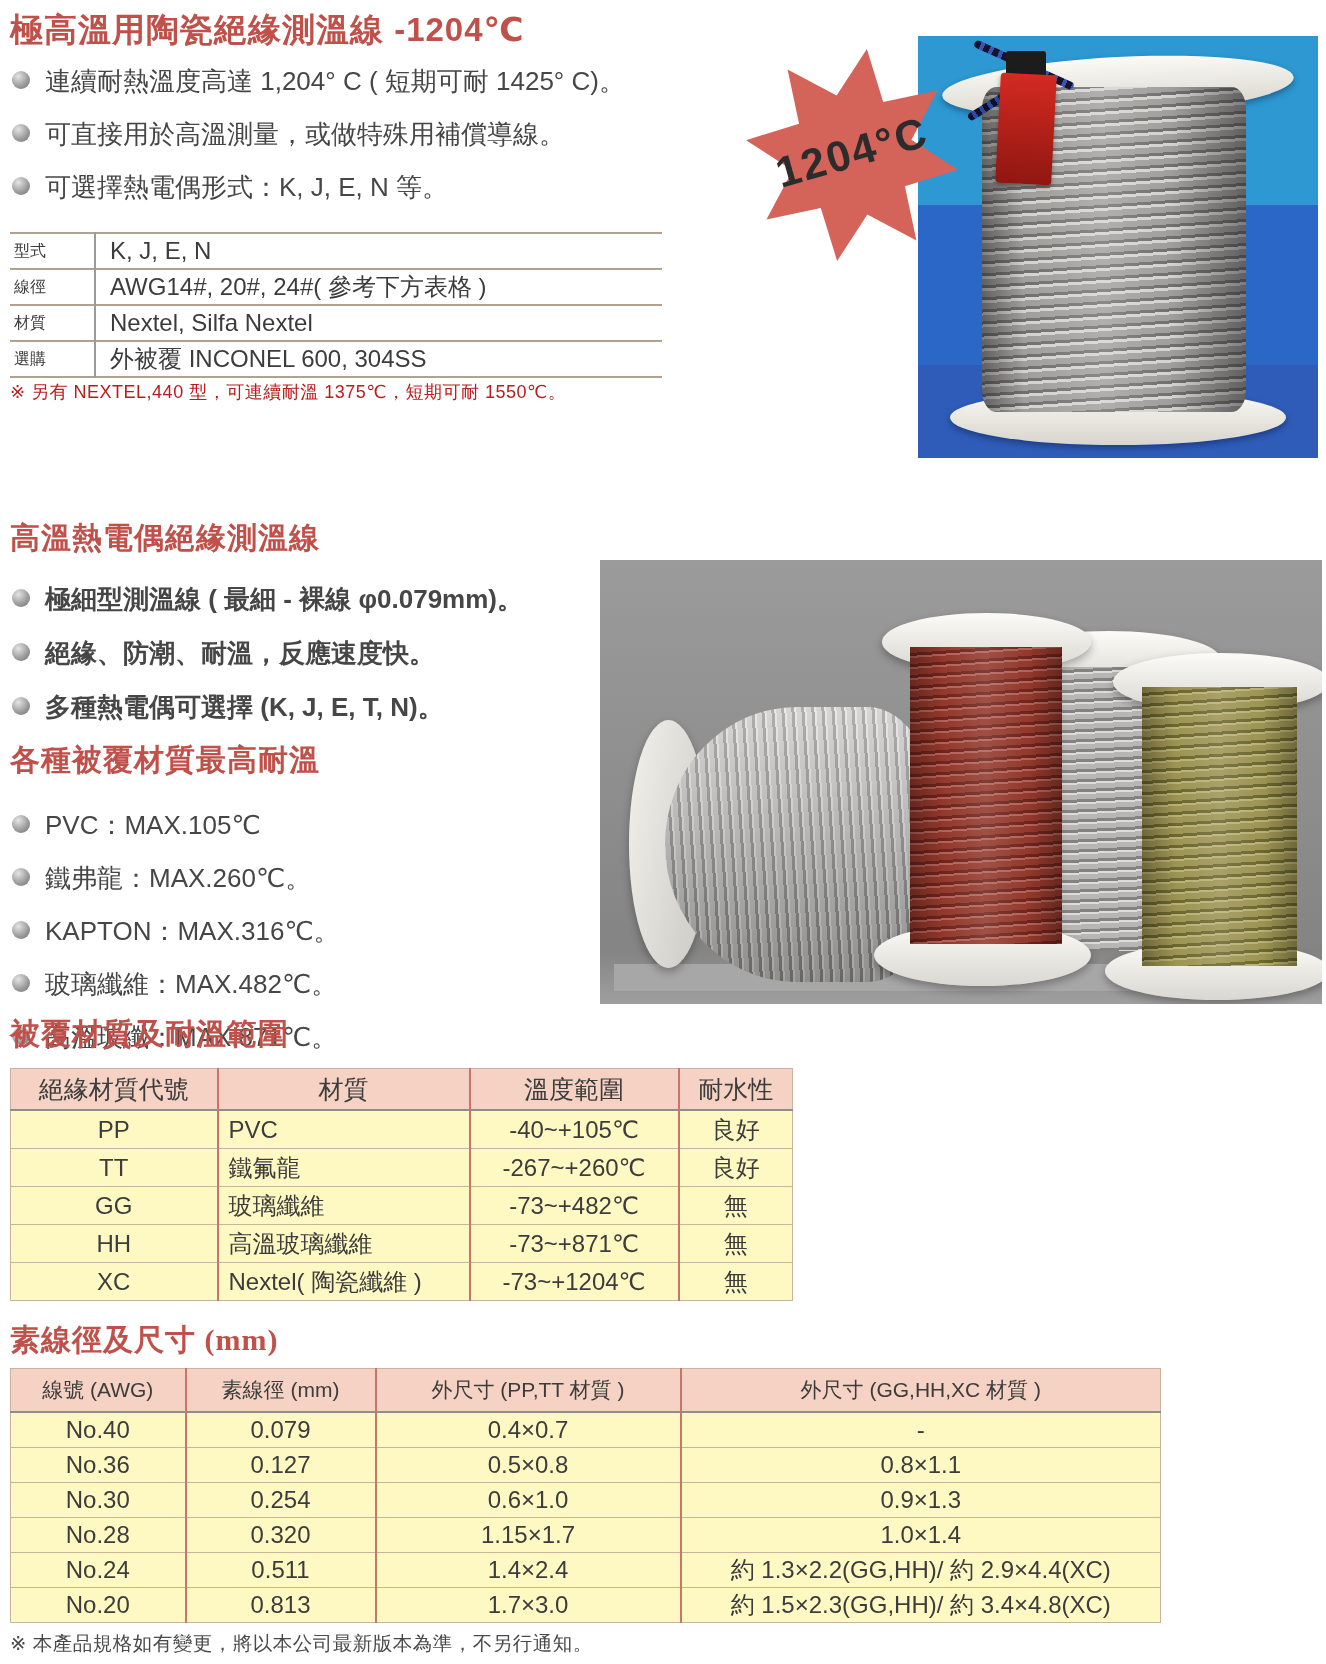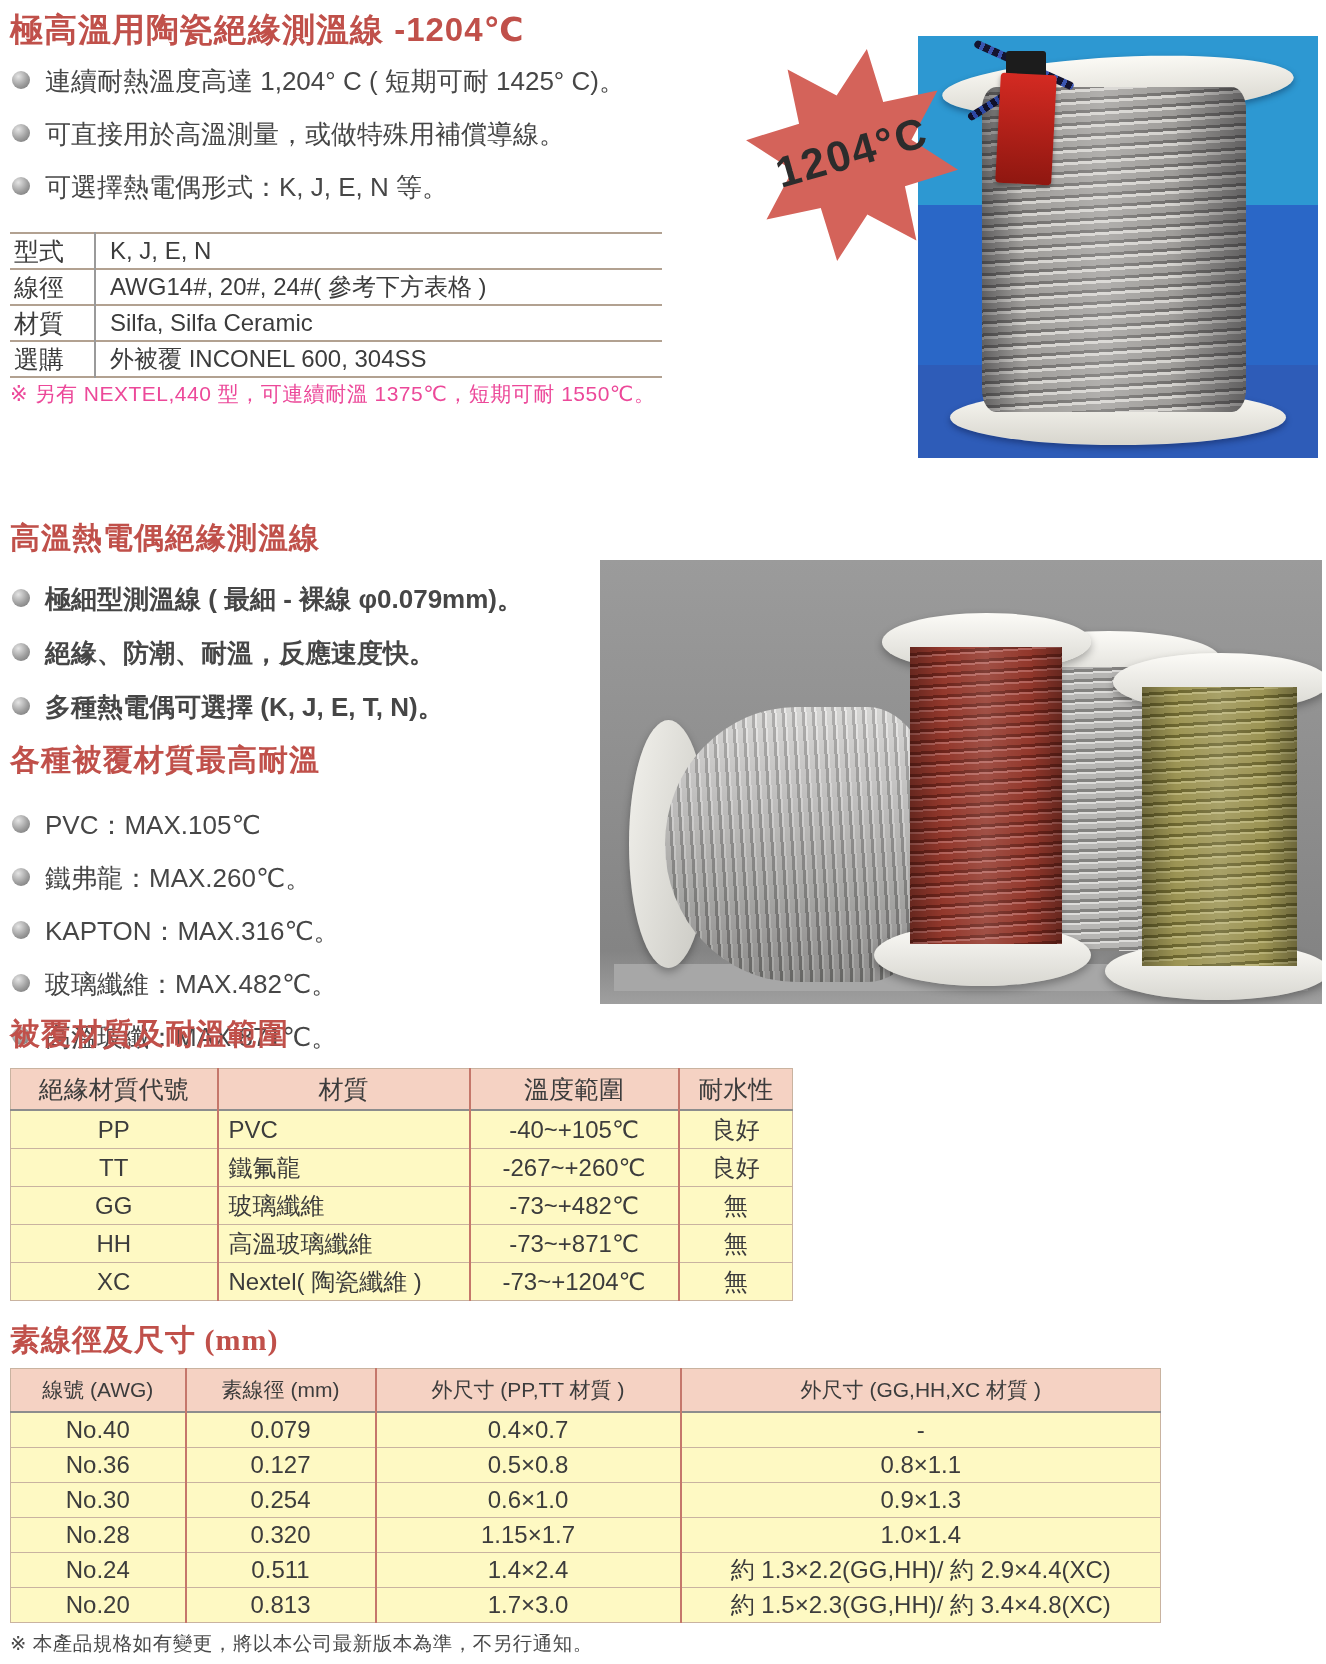--- a/index.html
+++ b/index.html
@@ -12,24 +12,24 @@
   ul.blist li{display:flex;align-items:flex-start;font-size:26px;color:#464646;}
   ul.blist .dot{flex:none;width:18px;height:18px;border-radius:50%;margin:7px 15px 0 0;
     background:radial-gradient(circle at 35% 30%, #e4e4e4, #9e9e9e 55%, #6e6e6e);}
   .s1 li{margin-bottom:18px;}
   .s2 li{margin-bottom:19px;}
   .s3 li{margin-bottom:18px;font-size:27px;}
   
   table.stable{position:absolute;border-collapse:collapse;table-layout:fixed;width:652px;
     border-bottom:2px solid #b2a191;}
   table.stable tr{border-top:2px solid #b2a191;}
-  table.stable th{width:80px;font-weight:normal;text-align:left;font-size:25px;color:#3c3c3c;
+  table.stable th{width:80px;font-weight:normal;text-align:left;font-size:16px;color:#3c3c3c;
     border-right:2px solid #9a9a9a;height:34px;padding:0 0 0 4px;}
   table.stable td{font-size:24px;color:#3c3c3c;padding:0 0 0 14px;height:34px;}
-  .note{position:absolute;font-size:21px;color:#ec4899;letter-spacing:0.5px;}
+  .note{position:absolute;font-size:18px;color:#b91c1c;letter-spacing:0.5px;}
   
   table.dtable{position:absolute;border-collapse:collapse;table-layout:fixed;background:#fef9c3;
     border:1px solid #cbb7a5;}
   table.dtable th{background:#f5d2c3;font-weight:normal;color:#474747;}
   table.dtable th,table.dtable td{border:1px solid #c9b3a0;font-size:24px;color:#3c3c3c;
     padding:0 6px;text-align:center;overflow:hidden;white-space:nowrap;}
   table.dtable th + th,table.dtable td + td{border-left:2px solid #c5776b;}
   table.dtable thead tr{border-bottom:2px solid #8d8d8d;}
   table.coating th{height:40px;font-size:25px;}
   table.coating td{height:37px;margin-top:39px;}
@@ -122,21 +122,21 @@
       <tr>
         <th>型式</th>
         <td>K, J, E, N</td>
       </tr>
       <tr>
         <th>線徑</th>
         <td>AWG14#, 20#, 24#( 參考下方表格 )</td>
       </tr>
       <tr>
         <th>材質</th>
-        <td>Silfa, Silfa Ceramic</td>
+        <td>Nextel, Silfa Nextel</td>
       </tr>
       <tr>
         <th>選購</th>
         <td>外被覆 INCONEL 600, 304SS</td>
       </tr>
     </tbody>
   </table>
 
   <div class="note" style="left:10px;top:380px;">※ 另有 NEXTEL,440 型，可連續耐溫 1375℃，短期可耐 1550℃。</div>
 

